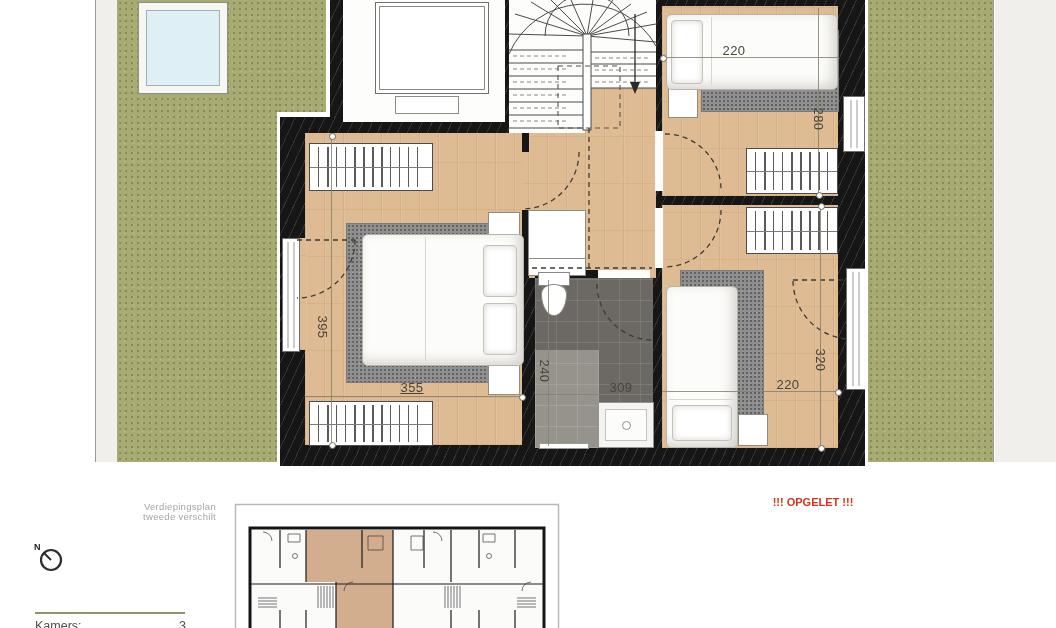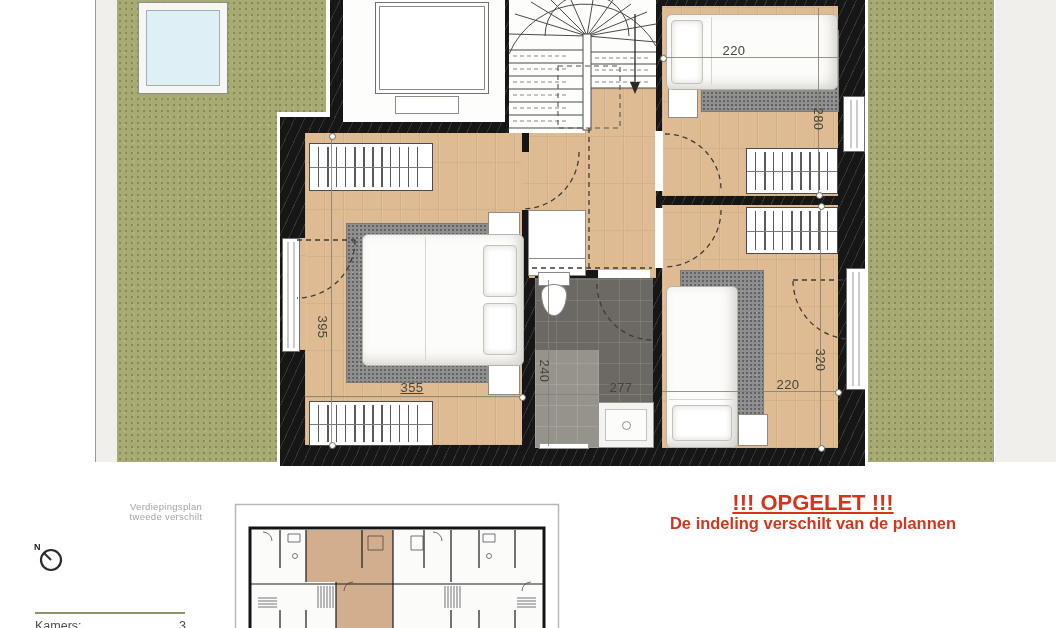--- a/index.html
+++ b/index.html
@@ -65,21 +65,21 @@
        font-size:13px;letter-spacing:.4px;color:#45453b;}
   .dim.v{transform:rotate(90deg);}
   .dot{position:absolute;width:5px;height:5px;border-radius:50%;background:#fff;border:1px solid #6b6a5d;}
 
   
   .plan-type{color:#a5a5a3;font-size:9.5px;line-height:10px;text-align:right;letter-spacing:.3px;}
   .app-title{color:#3e3e3e;font-size:27px;letter-spacing:.5px;white-space:nowrap;}
   .title-rule{background:#92916c;}
   .kamers{display:flex;justify-content:space-between;color:#4f4f4d;font-size:12.5px;}
   .warning{text-align:center;color:#d6341c;font-weight:bold;}
-  .warning .w1{font-size:22px;line-height:21px;text-decoration:underline;}
+  .warning .w1{font-size:11px;line-height:21px;}
   .warning .w2{font-size:16.5px;line-height:20px;}
   .north-n{color:#222;font-size:9px;font-weight:bold;}
   .miniplan{background:#fff;overflow:hidden;}
 </style>
 </head>
 <body>
 
 <div class="screen">
 
   <div class="abs site-strip" style="left:95px;top:0;width:22px;height:462px;"></div>
@@ -218,28 +218,28 @@
     <div class="dot" style="left:239px;top:394px;"></div>
     <div class="dot" style="left:536px;top:192px;"></div>
     <div class="dot" style="left:538px;top:203px;"></div>
     <div class="dot" style="left:555px;top:389px;"></div>
     <div class="dot" style="left:380px;top:55px;"></div>
     <div class="dot" style="left:538px;top:445px;"></div>
 
     <div class="dim v" style="left:22px;top:320px;">395</div>
     <div class="dim" style="left:112px;top:381px;text-decoration:underline;">355</div>
     <div class="dim v" style="left:244px;top:364px;">240</div>
-    <div class="dim" style="left:321px;top:381px;">277</div>
+    <div class="dim" style="left:321px;top:381px;">309</div>
     <div class="dim" style="left:434px;top:44px;">220</div>
     <div class="dim v" style="left:518px;top:112px;">280</div>
     <div class="dim v" style="left:520px;top:353px;">320</div>
     <div class="dim" style="left:488px;top:378px;">220</div>
   </div>
 
-  <div class="abs plan-type" style="left:116px;top:502px;width:100px;text-align:center;">
+  <div class="abs plan-type" style="left:116px;top:502px;width:100px;">
     <div>Verdiepingsplan</div>
     <div>tweede verschilt</div>
   </div>
 
   <div class="abs north-n" style="left:34px;top:542px;">N</div>
   <svg class="abs" style="left:38px;top:547px;" width="28" height="26" viewBox="0 0 28 26">
     <circle cx="13" cy="13" r="10" fill="none" stroke="#2c2c2c" stroke-width="2.2"></circle>
     <line x1="13" y1="13" x2="5.5" y2="5.5" stroke="#2c2c2c" stroke-width="2"></line>
   </svg>
 
@@ -267,16 +267,15 @@
         <path d="M135,34 H150 V48 H135 Z M55,32 H67 V40 H55 Z M250,32 H262 V40 H250 Z M178,34 H190 V48 H178 Z"></path>
         <path d="M30,30 a9,9 0 0 1 9,9 M120,80 a9,9 0 0 0 -9,9 M200,30 a9,9 0 0 1 9,9 M298,80 a9,9 0 0 0 -9,9"></path>
       </g>
       <circle cx="62" cy="54" r="2.5" fill="none" stroke="#3a3a3a" stroke-width="0.7"></circle>
       <circle cx="256" cy="54" r="2.5" fill="none" stroke="#3a3a3a" stroke-width="0.7"></circle>
     </svg>
   </div>
 
   <div class="abs warning" style="left:593px;top:492px;width:440px;">
     <div class="w1">!!! OPGELET !!!</div>
-    <div class="w2">De indeling verschilt van de plannen</div>
   </div>
 
 </div>
 
 </body></html>

